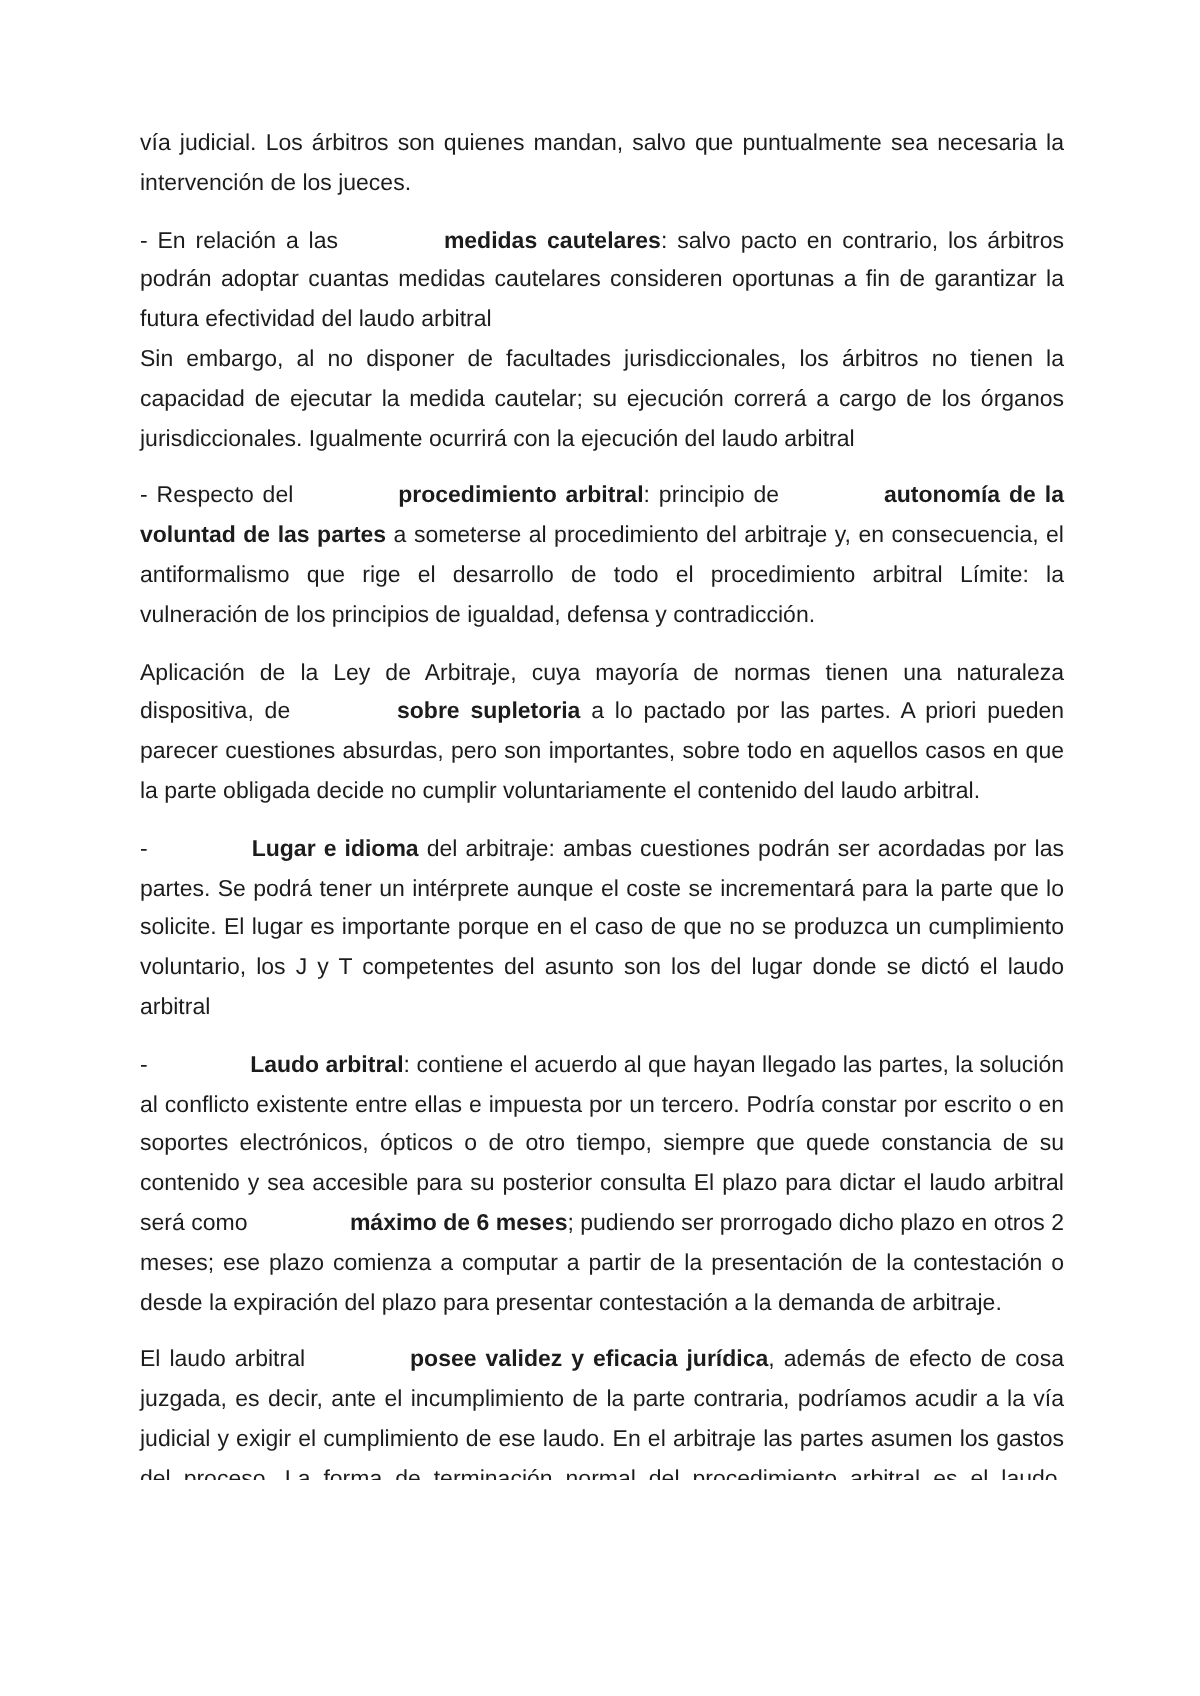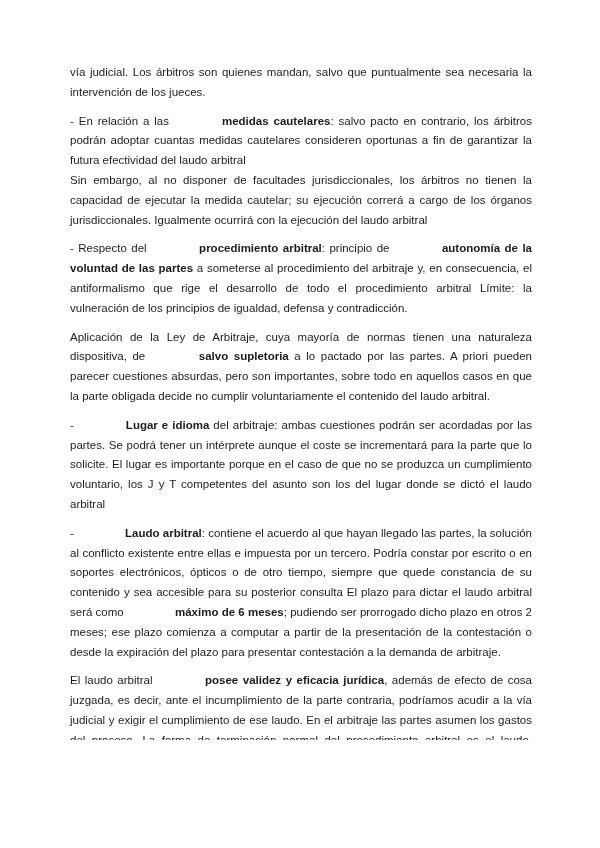--- a/index.html
+++ b/index.html
@@ -51,21 +51,21 @@
 
 <div class="page">
   <div class="content">
 
     <p><span>vía judicial. Los árbitros son quienes mandan, salvo que puntualmente sea necesaria la intervención de los jueces.</span></p>
 
     <p><span>- En relación a las </span><span class="b">medidas cautelares</span><span>: salvo pacto en contrario, los árbitros podrán adoptar cuantas medidas cautelares consideren oportunas a fin de garantizar la futura efectividad del laudo arbitral</span><br><span>Sin embargo, al no disponer de facultades jurisdiccionales, los árbitros no tienen la capacidad de ejecutar la medida cautelar; su ejecución correrá a cargo de los órganos jurisdiccionales. Igualmente ocurrirá con la ejecución del laudo arbitral</span></p>
 
     <p><span>- Respecto del </span><span class="b">procedimiento arbitral</span><span>: principio de </span><span class="b">autonomía de la voluntad de las partes</span><span> a someterse al procedimiento del arbitraje y, en consecuencia, el antiformalismo que rige el desarrollo de todo el procedimiento arbitral Límite: la vulneración de los principios de igualdad, defensa y contradicción.</span></p>
 
-    <p><span>Aplicación de la Ley de Arbitraje, cuya mayoría de normas tienen una naturaleza dispositiva, de </span><span class="b">salvo supletoria</span><span> a lo pactado por las partes. A priori pueden parecer cuestiones absurdas, pero son importantes, sobre todo en aquellos casos en que la parte obligada decide no cumplir voluntariamente el contenido del laudo arbitral.</span></p>
+    <p><span>Aplicación de la Ley de Arbitraje, cuya mayoría de normas tienen una naturaleza dispositiva, de </span><span class="b">sobre supletoria</span><span> a lo pactado por las partes. A priori pueden parecer cuestiones absurdas, pero son importantes, sobre todo en aquellos casos en que la parte obligada decide no cumplir voluntariamente el contenido del laudo arbitral.</span></p>
 
     <p><span>- </span><span class="b">Lugar e idioma</span><span> del arbitraje: ambas cuestiones podrán ser acordadas por las partes. Se podrá tener un intérprete aunque el coste se incrementará para la parte que lo solicite. El lugar es importante porque en el caso de que no se produzca un cumplimiento voluntario, los J y T competentes del asunto son los del lugar donde se dictó el laudo arbitral</span></p>
 
     <p><span>- </span><span class="b">Laudo arbitral</span><span>: contiene el acuerdo al que hayan llegado las partes, la solución al conflicto existente entre ellas e impuesta por un tercero. Podría constar por escrito o en soportes electrónicos, ópticos o de otro tiempo, siempre que quede constancia de su contenido y sea accesible para su posterior consulta El plazo para dictar el laudo arbitral será como </span><span class="b">máximo de 6 meses</span><span>; pudiendo ser prorrogado dicho plazo en otros 2 meses; ese plazo comienza a computar a partir de la presentación de la contestación o desde la expiración del plazo para presentar contestación a la demanda de arbitraje.</span></p>
 
     <p><span>El laudo arbitral </span><span class="b">posee validez y eficacia jurídica</span><span>, además de efecto de cosa juzgada, es decir, ante el incumplimiento de la parte contraria, podríamos acudir a la vía judicial y exigir el cumplimiento de ese laudo. En el arbitraje las partes asumen los gastos del proceso. La forma de terminación normal del procedimiento arbitral es el laudo, aunque puede finalizar por allanamiento, desistimiento, etc</span></p>
 
     <div class="heading">
       <span class="hnum">III.</span>
     </div>

